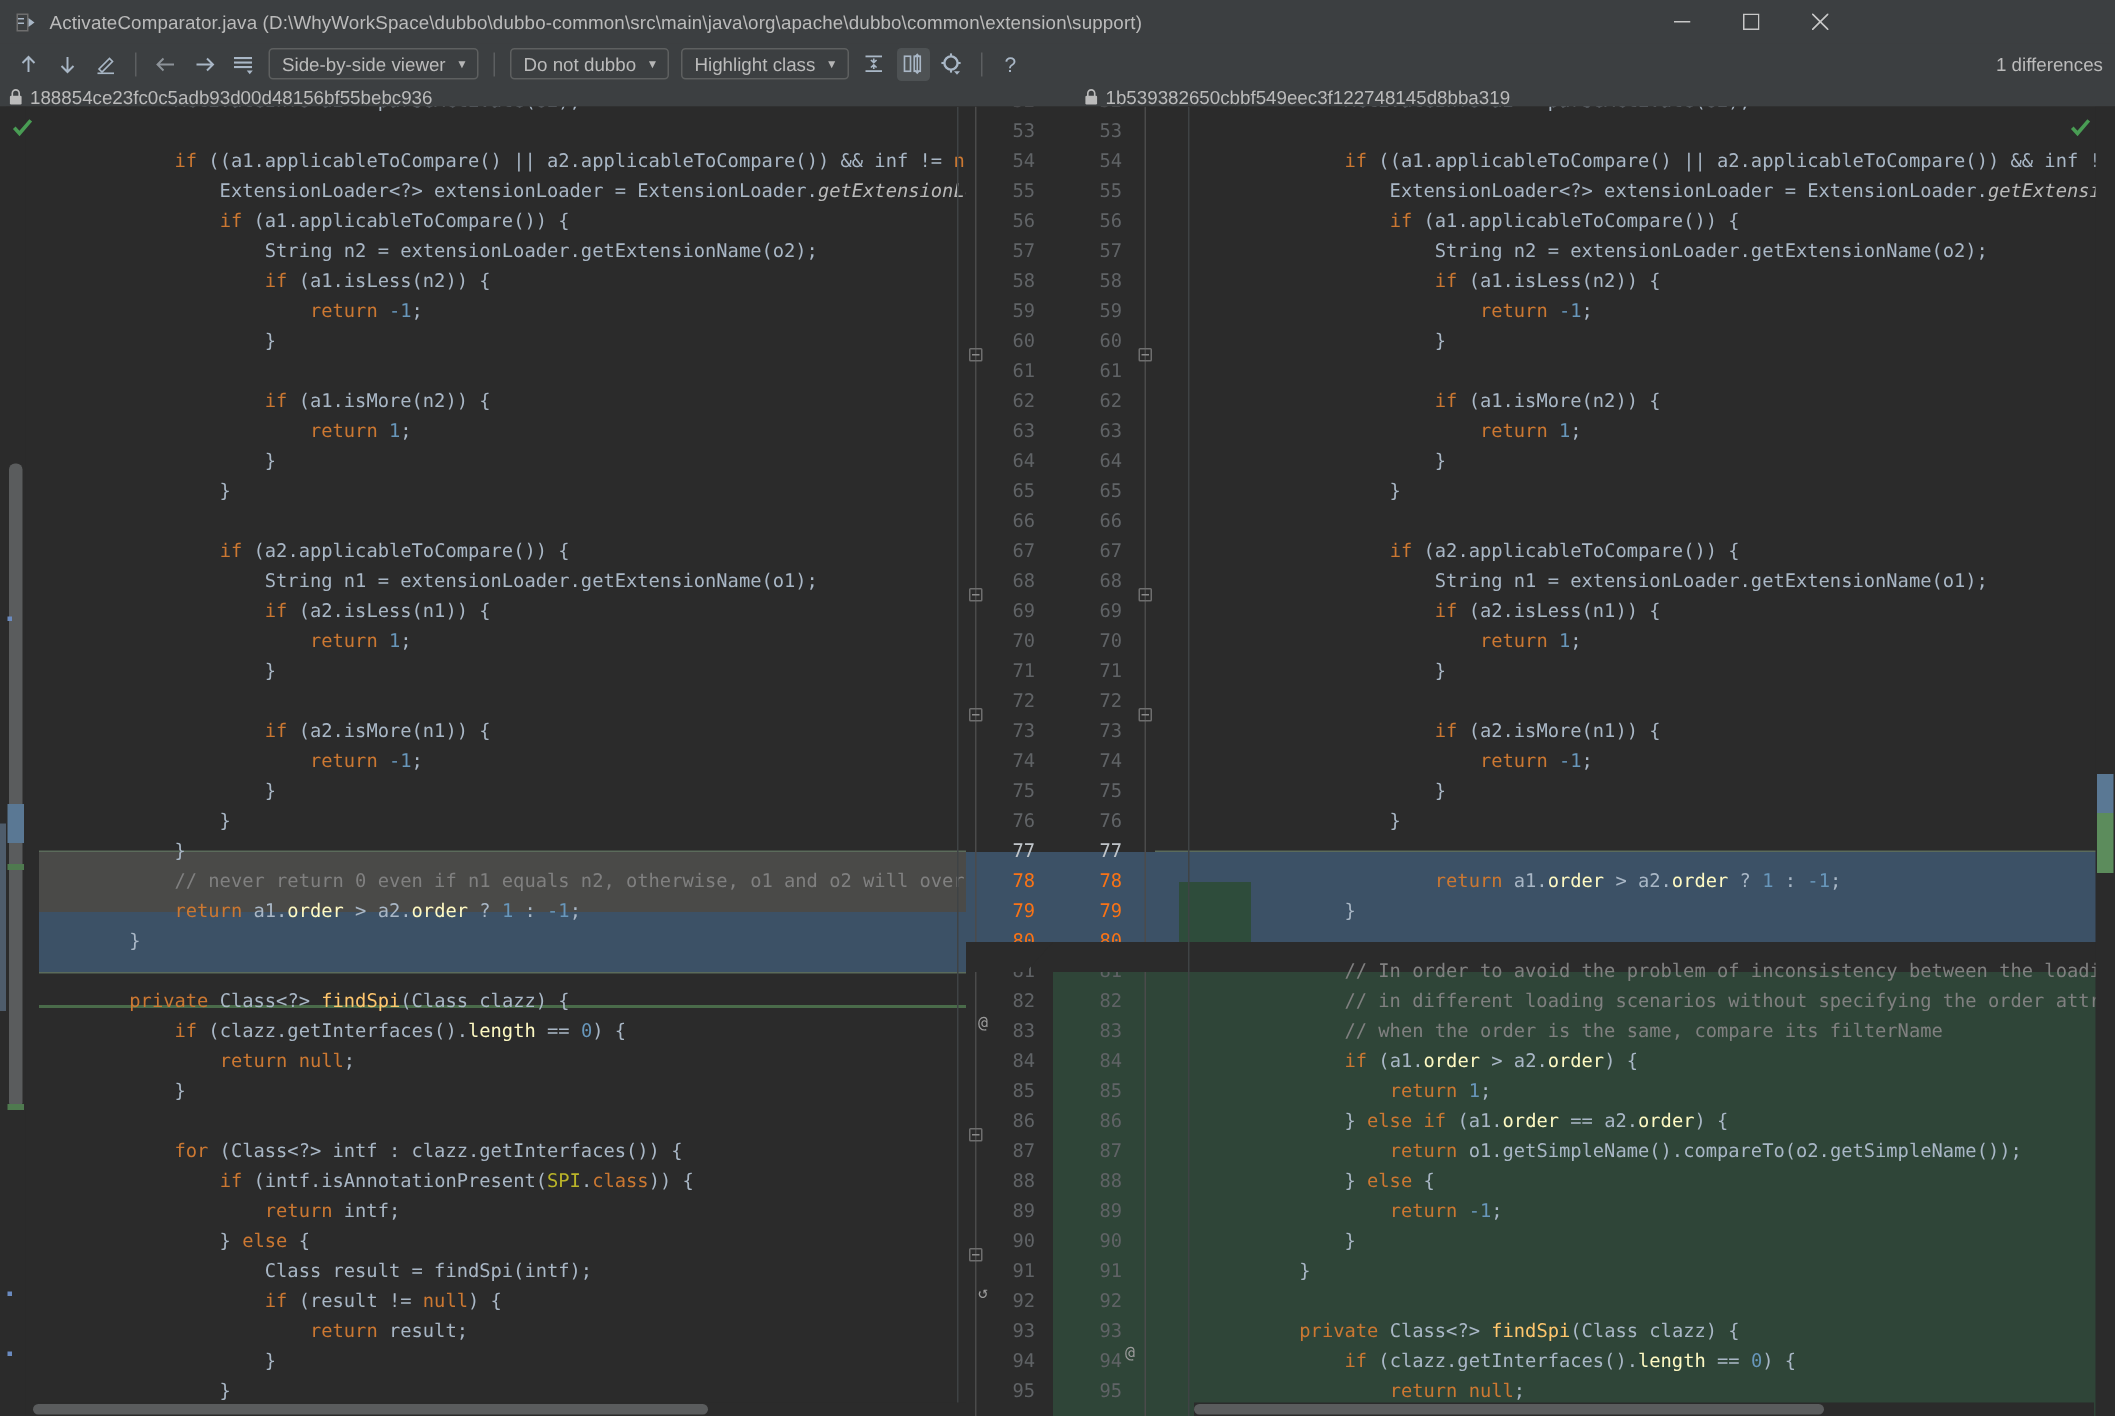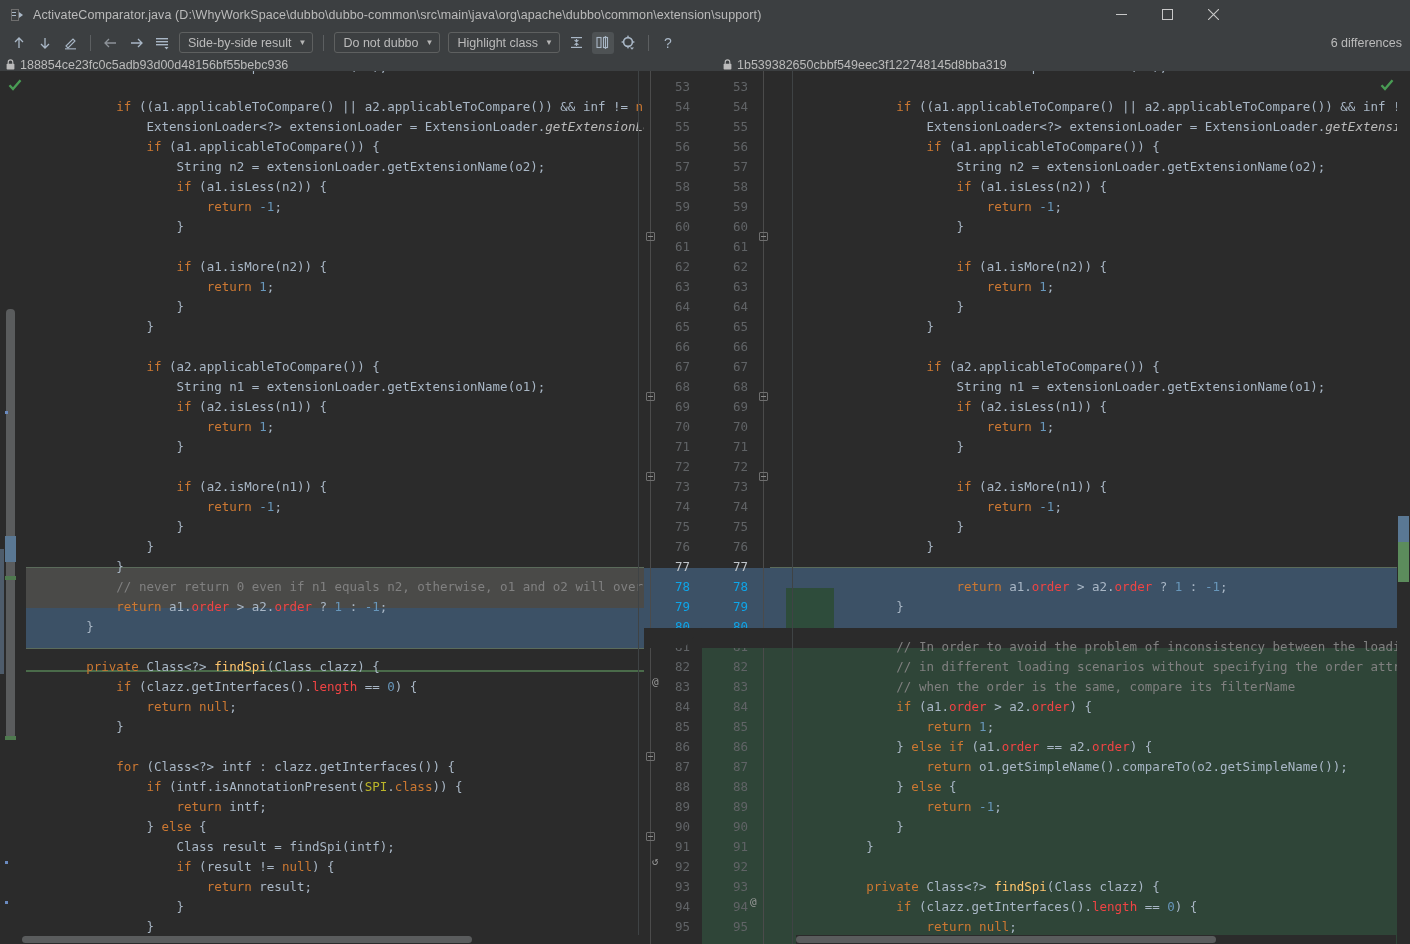--- a/index.html
+++ b/index.html
@@ -92,34 +92,34 @@
     line-height: 20px;
     white-space: pre;
     color: #a9b7c6;
   }
   .row { height: 20px; position: relative; white-space: pre; }
 
   
   .kw   { color: #cc7832; }
   .num  { color: #6897bb; }
   .cmt  { color: #808080; }
-  .fld  { color: #ef4444; }
+  .fld  { color: #fef9c3; }
   .mth  { color: #ffc66d; }
   .sta  { color: #b9b9b9; font-style: italic; }
   .ann  { color: #bbb529; }
 
   
   .gnum {
     position: absolute; height: 20px; line-height: 20px;
     font-family: "DejaVu Sans Mono", "Liberation Mono", monospace;
     font-size: 12.5px; color: #606366; text-align: right;
   }
   .gnum.l { width: 24px; left: 22px; }
   .gnum.r { width: 24px; left: 80px; }
-  .gnum.hl { color: #0ea5e9; }
+  .gnum.hl { color: #f97316; }
   .gnum.cur { color: #c0c5ca; }
 
   .gsep {
     position: absolute; width: 1px; background: #4b4b4b;
   }
   .gmark {
     position: absolute; font-family: "DejaVu Sans Mono", monospace;
     font-size: 11px; height: 20px; line-height: 20px; color: #9a9a9a;
   }
 
@@ -226,21 +226,21 @@
   </div>
   <div class="tbicon">
     <svg width="15" height="15" viewBox="0 0 15 15">
       <rect x="1" y="3" width="12" height="1.4" fill="#a9b7c6"></rect>
       <rect x="1" y="6" width="12" height="1.4" fill="#a9b7c6"></rect>
       <rect x="1" y="9" width="12" height="1.4" fill="#a9b7c6"></rect>
       <path d="M9.5 12 L13.5 12 L11.5 14.5 Z" fill="#a9b7c6"></path>
     </svg>
   </div>
   <div class="combo">
-    <span>Side-by-side result</span>
+    <span>Side-by-side viewer</span>
     <span class="arw">▼</span>
   </div>
   <div class="tbsep"></div>
   <div class="combo">
     <span>Do not dubbo</span>
     <span class="arw">▼</span>
   </div>
   <div class="combo">
     <span>Highlight class</span>
     <span class="arw">▼</span>
@@ -269,21 +269,21 @@
       <rect x="0.6" y="6.3" width="2.2" height="1.4" fill="#a9b7c6"></rect>
       <rect x="11.2" y="6.3" width="2.2" height="1.4" fill="#a9b7c6"></rect>
       <path d="M9 12.5 L13 12.5 L11 14.8 Z" fill="#a9b7c6"></path>
     </svg>
   </div>
   <div class="tbsep"></div>
   <div class="tbicon">
     <span style="font-size:14px;color:#a9b7c6;">?</span>
   </div>
 </div>
-<div id="diffcount">6 differences</div>
+<div id="diffcount">1 differences</div>
 
 <div id="revbar">
   <div class="rev" id="rev-left">
     <span class="lockico">
       <svg width="9" height="11" viewBox="0 0 9 11">
         <path d="M2.2 5 V3.2 a2.3 2.3 0 0 1 4.6 0 V5" fill="none" stroke="#bbbbbb" stroke-width="1.1"></path>
         <rect x="0.6" y="4.8" width="7.8" height="5.8" rx="0.8" fill="#bbbbbb"></rect>
       </svg>
     </span>
     <span>188854ce23fc0c5adb93d00d48156bf55bebc936</span>

